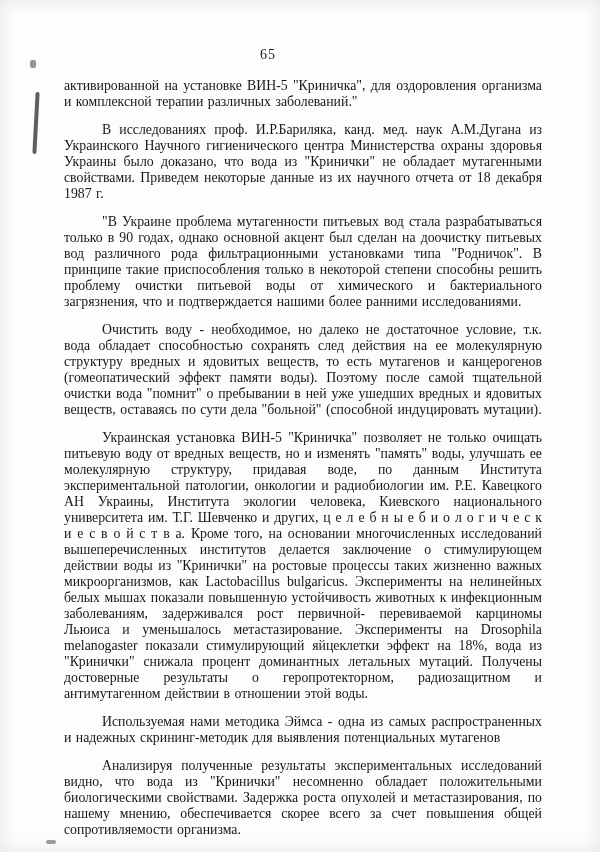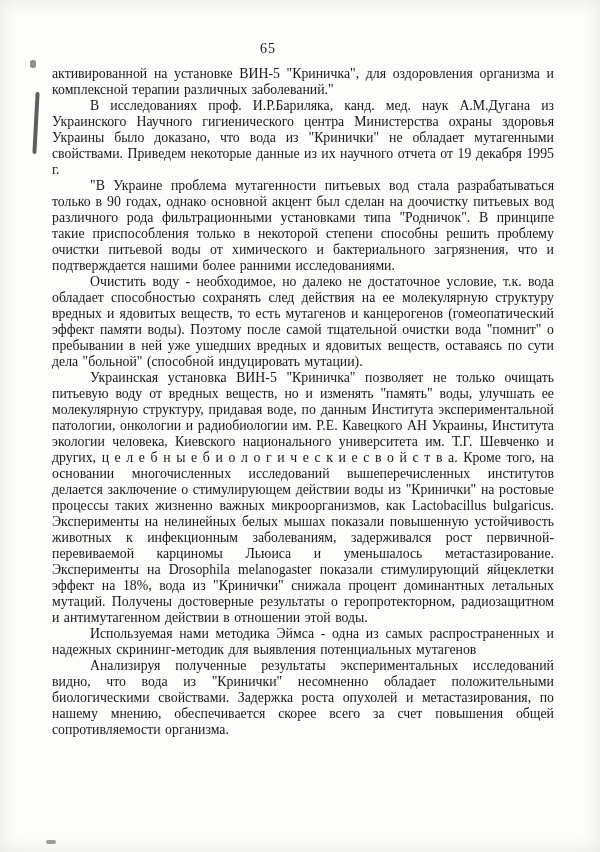--- a/index.html
+++ b/index.html
@@ -16,39 +16,39 @@
   }
   .page {
     position: absolute;
     inset: 0;
     background: #fdfdfb;
     box-shadow: inset 0 0 18px rgba(60,60,55,0.12);
     color: #161616;
   }
   .page-number {
     position: absolute;
-    top: 41px;
+    top: 47px;
     left: 0;
     width: 536px;
     text-align: center;
     font-size: 14px;
     letter-spacing: 1px;
   }
   .body-text {
     position: absolute;
     top: 66px;
     left: 52px;
     width: 502px;
     font-size: 13.8px;
     line-height: 16px;
     text-align: justify;
     text-justify: inter-word;
   }
   .para {
-    margin: 0;
+    margin: 12px;
     text-indent: 38px;
     word-spacing: 1px;
   }
   .para.first {
     text-indent: 0;
   }
   
   .artifact {
     position: absolute;
     background: #2a2a28;
@@ -82,20 +82,20 @@
 
 <div class="page">
   <div class="artifact a1"></div>
   <div class="artifact a2"></div>
   <div class="artifact a3"></div>
 
   <div class="page-number">65</div>
 
   <div class="body-text">
     <p class="para first">активированной на установке ВИН-5 "Криничка", для оздоровления организма и комплексной терапии различных заболеваний."</p>
-    <p class="para">В исследованиях проф. И.Р.Бариляка, канд. мед. наук А.М.Дугана из Украинского Научного гигиенического центра Министерства охраны здоровья Украины было доказано, что вода из "Кринички" не обладает мутагенными свойствами. Приведем некоторые данные из их научного отчета от 19 декабря 1995 г.</p>
+    <p class="para">В исследованиях проф. И.Р.Бариляка, канд. мед. наук А.М.Дугана из Украинского Научного гигиенического центра Министерства охраны здоровья Украины было доказано, что вода из "Кринички" не обладает мутагенными свойствами. Приведем некоторые данные из их научного отчета от 18 декабря 1987 г.</p>
     <p class="para">"В Украине проблема мутагенности питьевых вод стала разрабатываться только в 90 годах, однако основной акцент был сделан на доочистку питьевых вод различного рода фильтрационными установками типа "Родничок". В принципе такие приспособления только в некоторой степени способны решить проблему очистки питьевой воды от химического и бактериального загрязнения, что и подтверждается нашими более ранними исследованиями.</p>
     <p class="para">Очистить воду - необходимое, но далеко не достаточное условие, т.к. вода обладает способностью сохранять след действия на ее молекулярную структуру вредных и ядовитых веществ, то есть мутагенов и канцерогенов (гомеопатический эффект памяти воды). Поэтому после самой тщательной очистки вода "помнит" о пребывании в ней уже ушедших вредных и ядовитых веществ, оставаясь по сути дела "больной" (способной индуцировать мутации).</p>
     <p class="para">Украинская установка ВИН-5 "Криничка" позволяет не только очищать питьевую воду от вредных веществ, но и изменять "память" воды, улучшать ее молекулярную структуру, придавая воде, по данным Института экспериментальной патологии, онкологии и радиобиологии им. Р.Е. Кавецкого АН Украины, Института экологии человека, Киевского национального университета им. Т.Г. Шевченко и других, ц е л е б н ы е  б и о л о г и ч е с к и е  с в о й с т в а. Кроме того, на основании многочисленных исследований вышеперечисленных институтов делается заключение о стимулирующем действии воды из "Кринички" на ростовые процессы таких жизненно важных микроорганизмов, как Lactobacillus bulgaricus. Эксперименты на нелинейных белых мышах показали повышенную устойчивость животных к инфекционным заболеваниям, задерживался рост первичной- перевиваемой карциномы Льюиса и уменьшалось метастазирование. Эксперименты на Drosophila melanogaster показали стимулирующий яйцеклетки эффект на 18%, вода из "Кринички" снижала процент доминантных летальных мутаций. Получены достоверные результаты о геропротекторном, радиозащитном и антимутагенном действии в отношении этой воды.</p>
     <p class="para">Используемая нами методика Эймса - одна из самых распространенных и надежных скрининг-методик для выявления потенциальных мутагенов</p>
     <p class="para">Анализируя полученные результаты экспериментальных исследований видно, что вода из "Кринички" несомненно обладает положительными биологическими свойствами. Задержка роста опухолей и метастазирования, по нашему мнению, обеспечивается скорее всего за счет повышения общей сопротивляемости организма.</p>
   </div>
 </div>
 
 </body></html>

